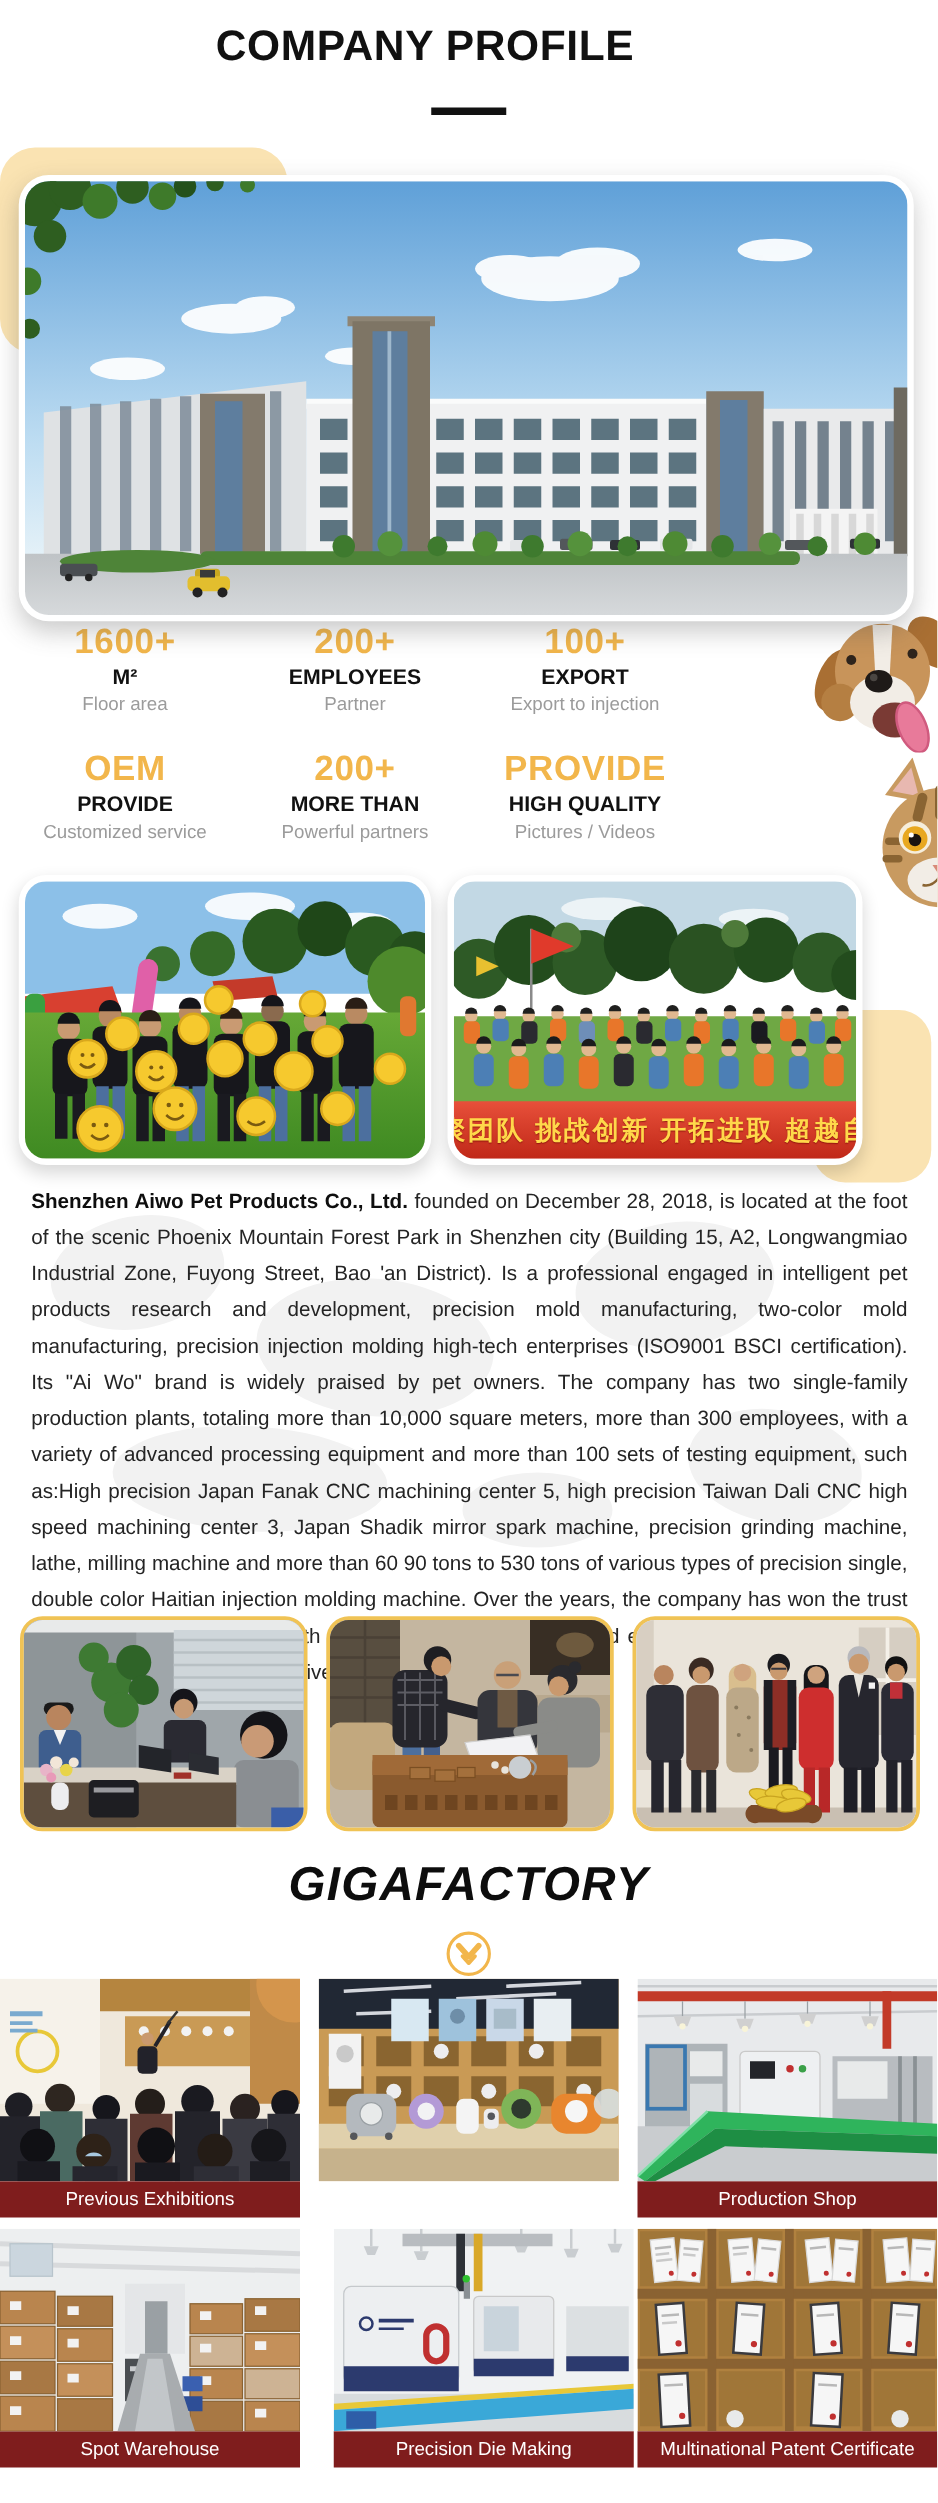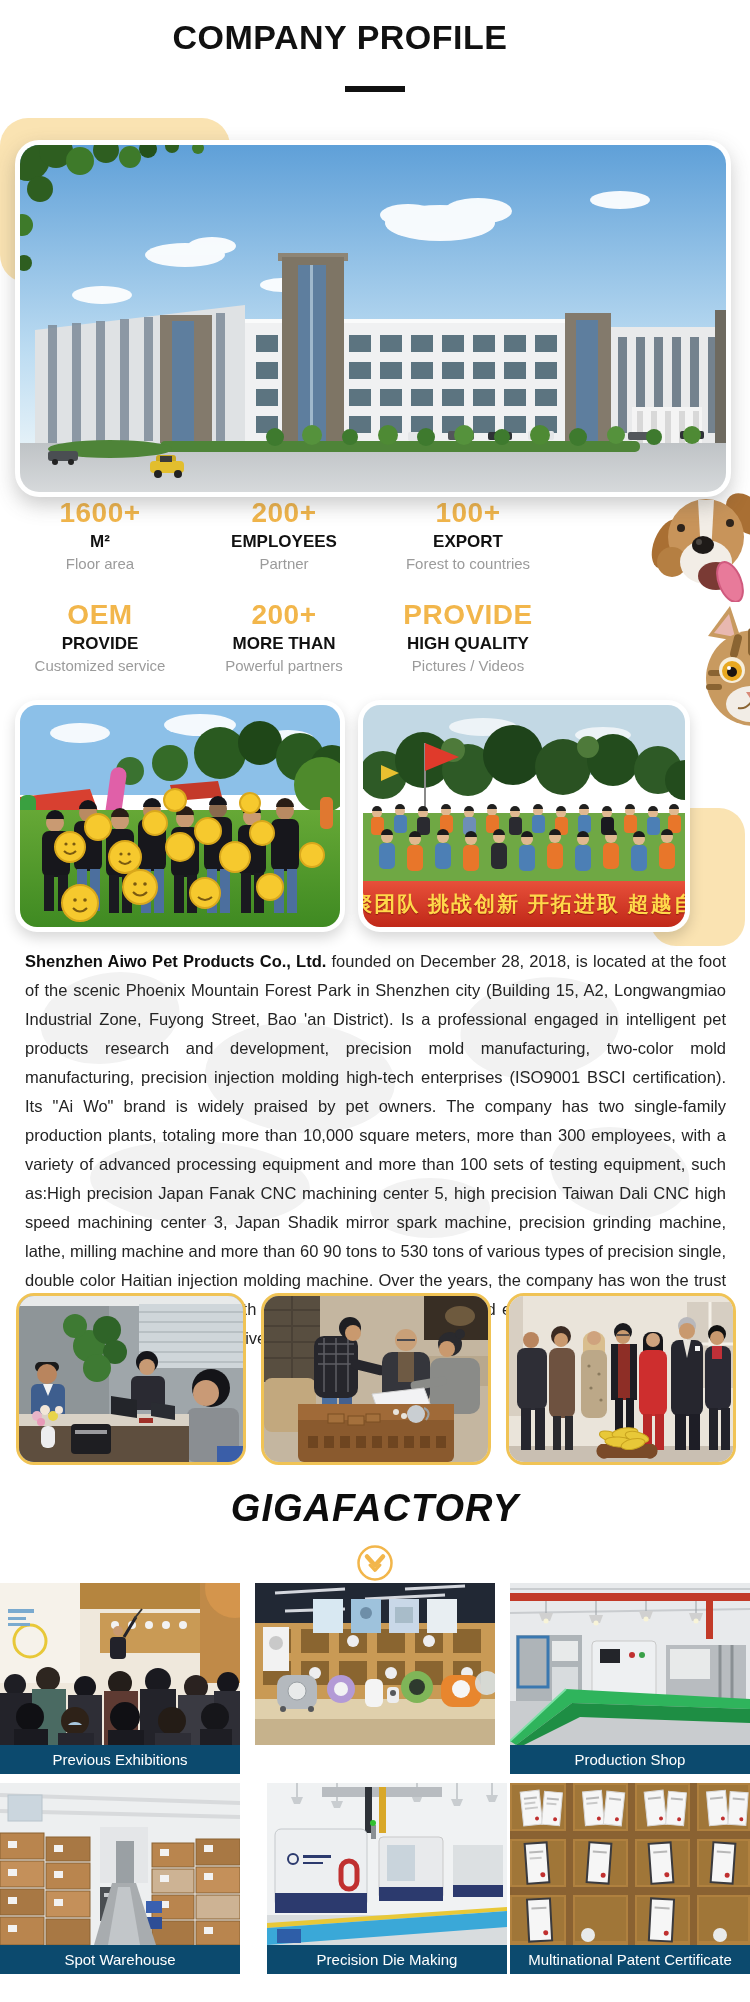--- a/index.html
+++ b/index.html
@@ -46,21 +46,21 @@
                border-radius:18px;overflow:hidden;background:#ddd;z-index:1;}
 
   
   .giga-title{position:absolute;top:1487px;left:0;width:750px;text-align:center;margin:0;
               font-size:38px;font-style:italic;font-weight:800;color:#0d0d0d;letter-spacing:1px;}
   .giga-arrow{position:absolute;top:1544px;left:356px;width:38px;height:38px;}
 
   
   .tile{position:absolute;width:240px;height:191px;}
   .tile-photo{display:block;width:240px;height:162px;}
-  .tile-caption{width:240px;height:29px;line-height:29px;background:#0c4a6e;color:#fff;
+  .tile-caption{width:240px;height:29px;line-height:29px;background:#7f1d1d;color:#fff;
                 text-align:center;font-size:15px;}
   .wm{position:absolute;left:0;top:938px;z-index:0;}
 </style>
 </head>
 <body>
 
 <div class="page">
 
   <h1 class="title">COMPANY PROFILE</h1>
   <div class="title-underline"></div>
@@ -242,21 +242,21 @@
       <span class="stat-sub">Floor area</span>
     </div>
     <div class="stat">
       <span class="stat-value">200+</span>
       <span class="stat-label">EMPLOYEES</span>
       <span class="stat-sub">Partner</span>
     </div>
     <div class="stat">
       <span class="stat-value">100+</span>
       <span class="stat-label">EXPORT</span>
-      <span class="stat-sub">Forest to countries</span>
+      <span class="stat-sub">Export to injection</span>
     </div>
   </div>
   <div class="stats-row" style="top:600px;align-items:flex-end;">
     <div class="stat">
       <span class="stat-value">OEM</span>
       <span class="stat-label">PROVIDE</span>
       <span class="stat-sub">Customized service</span>
     </div>
     <div class="stat">
       <span class="stat-value">200+</span>

